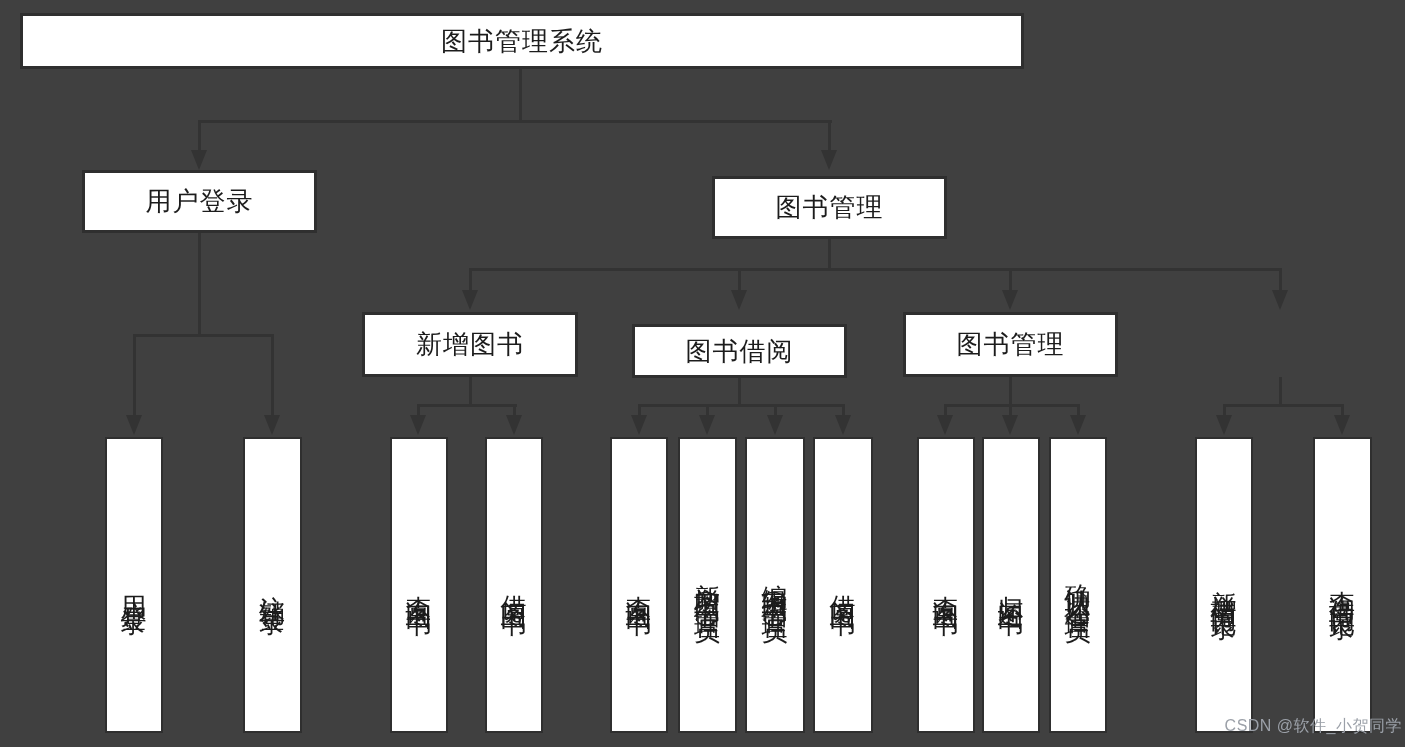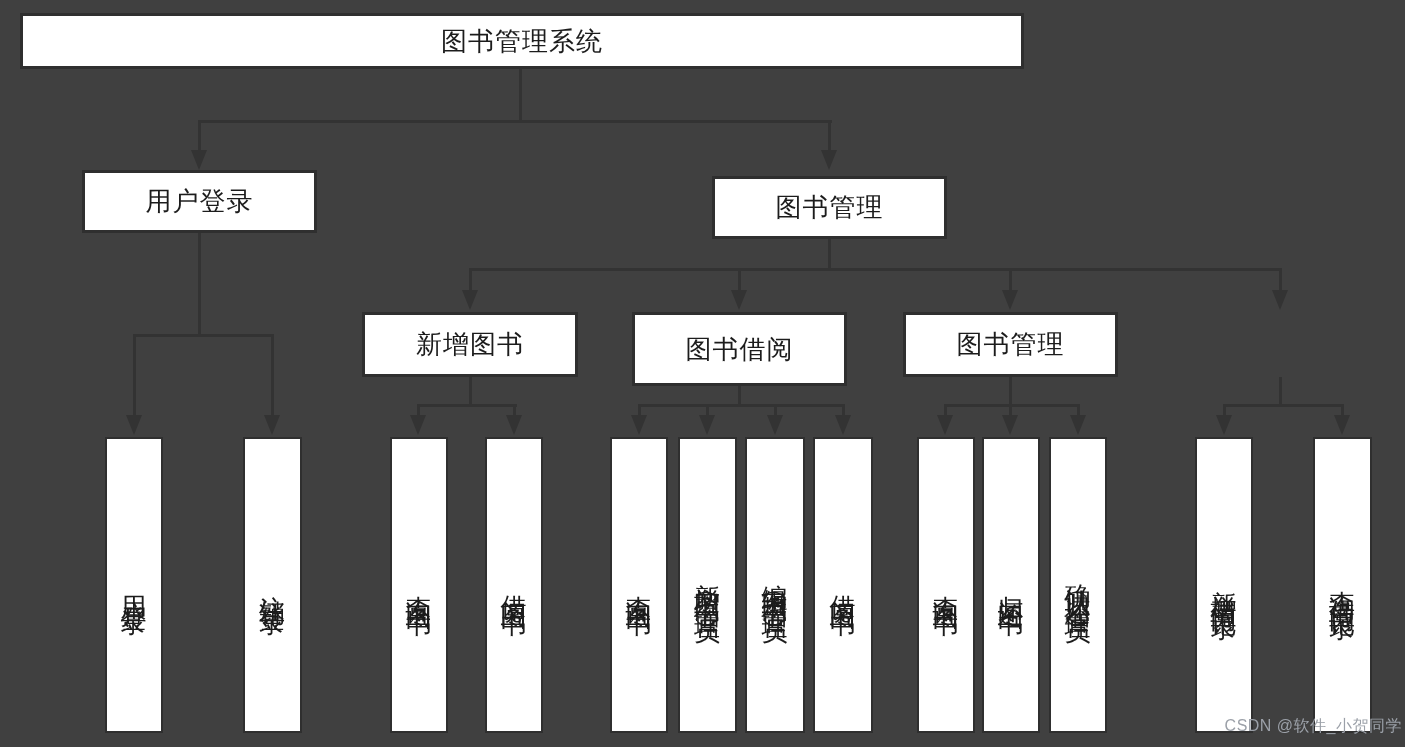--- a/index.html
+++ b/index.html
@@ -104,21 +104,21 @@
     <div class="ln" style="left:1341px;top:404px;width:3px;height:15px;"></div>
     <div class="ah" style="left:1334px;top:415px;"></div>
   </div>
 
   <div class="hbox" style="left:20px;top:13px;width:1004px;height:56px;">图书管理系统</div>
 
   <div class="hbox" style="left:82px;top:170px;width:235px;height:63px;">用户登录</div>
   <div class="hbox" style="left:712px;top:176px;width:235px;height:63px;">图书管理</div>
 
   <div class="hbox" style="left:362px;top:312px;width:216px;height:65px;">新增图书</div>
-  <div class="hbox" style="left:632px;top:312px;width:215px;height:74px;font-family:Liberation Serif, serif;">图书借阅</div>
+  <div class="hbox" style="left:632px;top:324px;width:215px;height:54px;font-family:Liberation Serif, serif;">图书借阅</div>
   <div class="hbox" style="left:903px;top:312px;width:215px;height:65px;">图书管理</div>
 
   <div class="vbox" style="left:105px;width:58px;">
     <span class="vtext">用户登录</span>
   </div>
   <div class="vbox" style="left:243px;width:59px;">
     <span class="vtext">注销登录</span>
   </div>
 
   <div class="vbox" style="left:390px;width:58px;">

